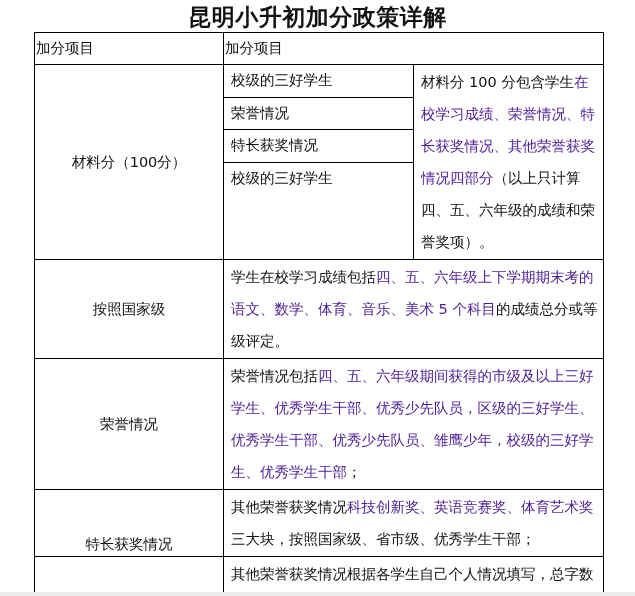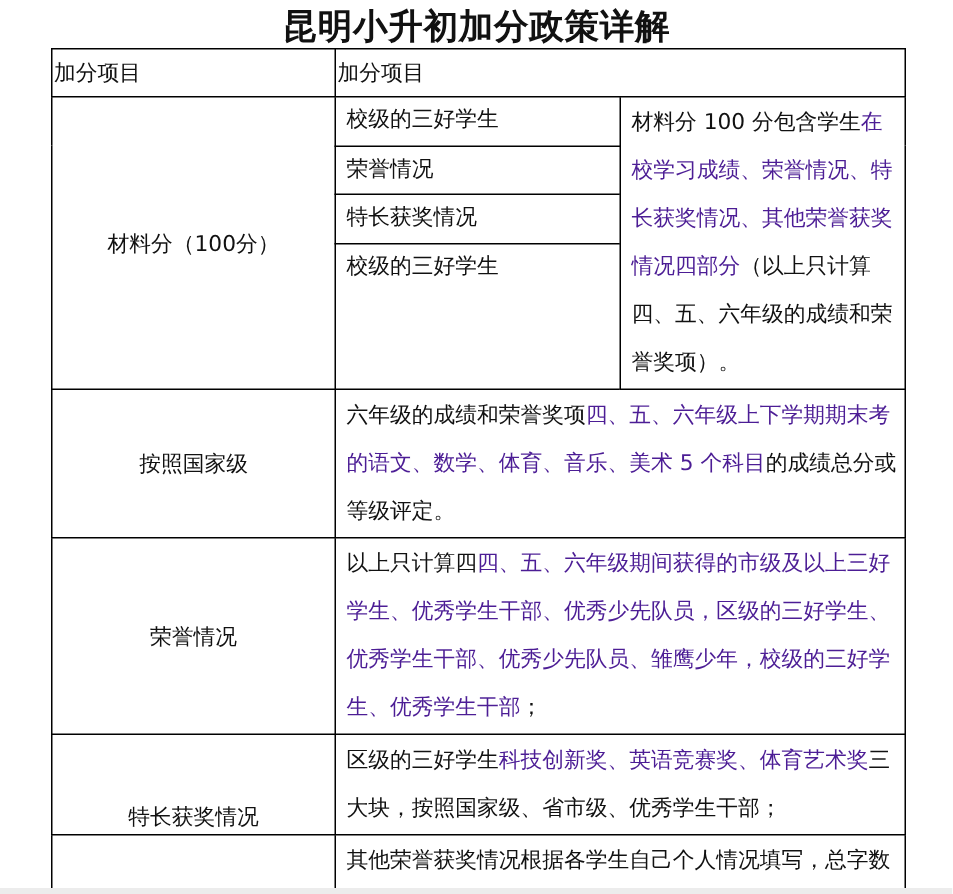--- a/index.html
+++ b/index.html
@@ -50,35 +50,35 @@
   <tr>
     <td class="sub">特长获奖情况</td>
   </tr>
   <tr>
     <td class="sub" style="height:92px;">校级的三好学生</td>
   </tr>
 
   <tr>
     <td class="c1">按照国家级</td>
     <td colspan="2" class="desc" style="height:94px;">
-      <span>六年级的成绩和荣誉奖项</span><span class="red">四、五、六年级上下学期期末考的语文、数学、体育、音乐、美术 5 个科目</span><span>的成绩总分或等级评定。</span>
+      <span>学生在校学习成绩包括</span><span class="red">四、五、六年级上下学期期末考的语文、数学、体育、音乐、美术 5 个科目</span><span>的成绩总分或等级评定。</span>
     </td>
   </tr>
 
   <tr>
     <td class="c1">荣誉情况</td>
     <td colspan="2" class="desc" style="height:124px;">
-      <span>以上只计算四</span><span class="red">四、五、六年级期间获得的市级及以上三好学生、优秀学生干部、优秀少先队员，区级的三好学生、优秀学生干部、优秀少先队员、雏鹰少年，校级的三好学生、优秀学生干部</span><span>；</span>
+      <span>荣誉情况包括</span><span class="red">四、五、六年级期间获得的市级及以上三好学生、优秀学生干部、优秀少先队员，区级的三好学生、优秀学生干部、优秀少先队员、雏鹰少年，校级的三好学生、优秀学生干部</span><span>；</span>
     </td>
   </tr>
 
   <tr>
     <td class="c1 bottom-label">特长获奖情况</td>
     <td colspan="2" class="desc" style="height:60px;">
-      <span>区级的三好学生</span><span class="red">科技创新奖、英语竞赛奖、体育艺术奖</span><span>三大块，按照国家级、省市级、优秀学生干部；</span>
+      <span>其他荣誉获奖情况</span><span class="red">科技创新奖、英语竞赛奖、体育艺术奖</span><span>三大块，按照国家级、省市级、优秀学生干部；</span>
     </td>
   </tr>
 
   <tr>
     <td class="c1 bottom-label">其他荣誉获奖情况</td>
     <td colspan="2" class="desc" style="height:64px;">
       <span>其他荣誉获奖情况根据各学生自己个人情况填写，总字数在 80 字以内</span>
     </td>
   </tr>
 </tbody>

